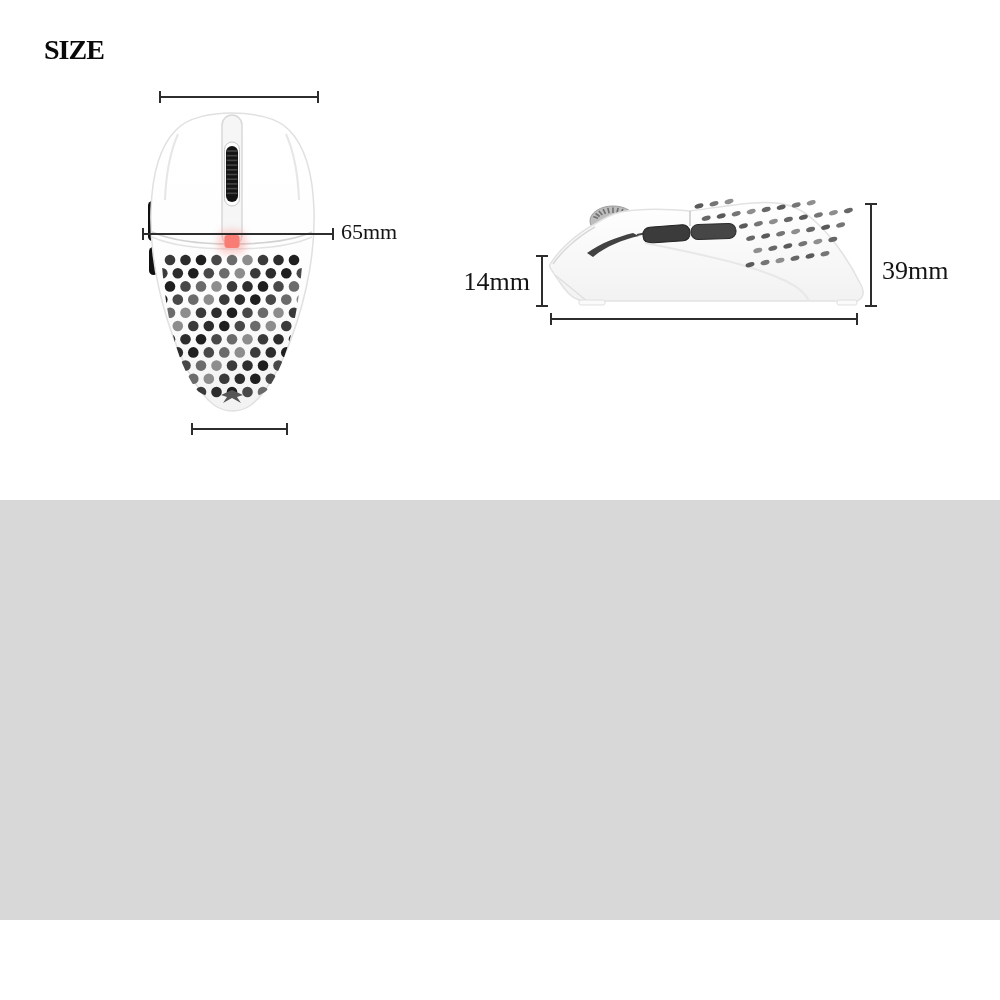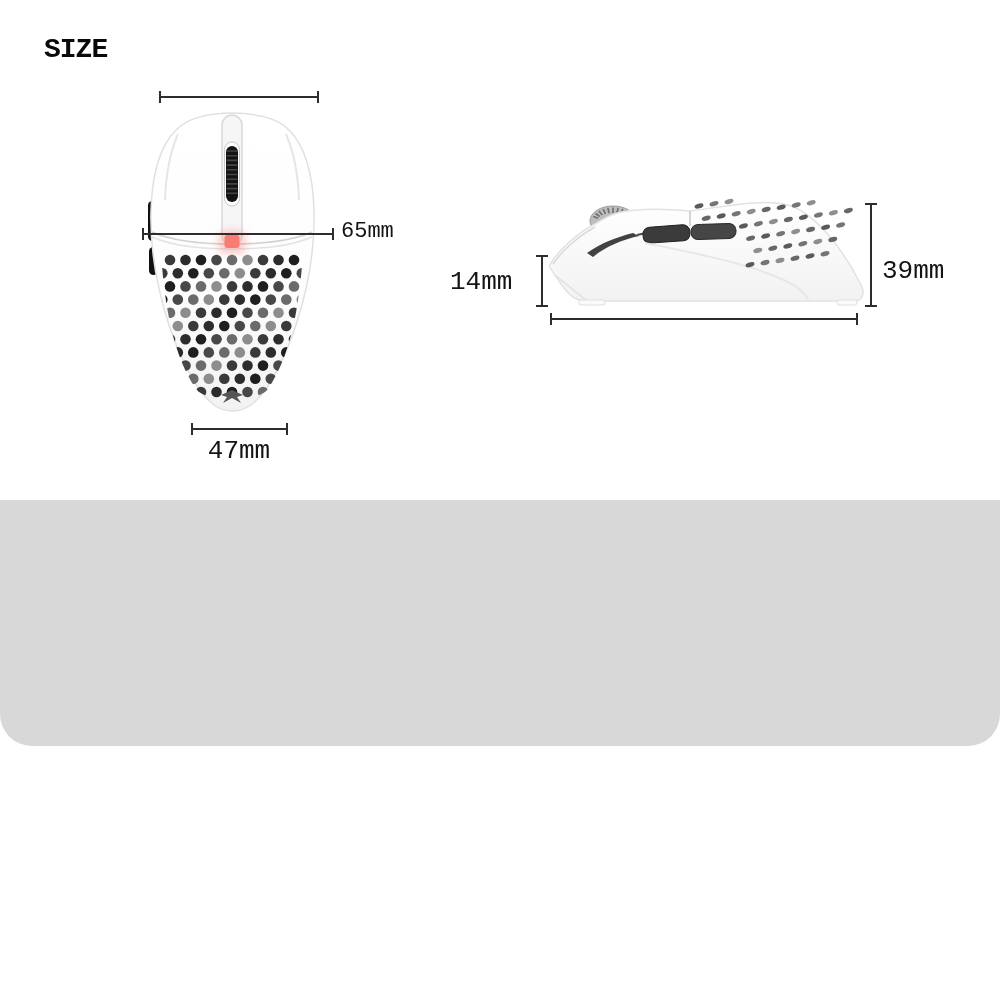--- a/index.html
+++ b/index.html
@@ -1,17 +1,17 @@
 <!DOCTYPE html>
 <html><head>
 <meta charset="utf-8">
 <style>
   html,body{margin:0;padding:0;background:#ffffff;}
-  .canvas{position:relative;width:1000px;height:746px;background:#ffffff;
-          font-family:Liberation Mono, monospace;overflow:hidden;border-radius:32px;}
+  .canvas{position:relative;width:1000px;height:920px;background:#ffffff;
+          font-family:Liberation Serif, serif;overflow:hidden;}
 
   
   .size-title{position:absolute;left:44px;top:34px;font-size:28px;font-weight:700;
               color:#0a0a0a;letter-spacing:-1px;}
 
   
   .dim-label{position:absolute;font-size:26px;color:#141414;}
 
   
   .mline{position:absolute;background:#2d2d2d;z-index:6;}
@@ -294,23 +294,22 @@
         <ellipse cx="282.0" cy="60.8" rx="4.6" ry="2.4" fill="#757575" transform="rotate(-16 282.0 60.8)"></ellipse>
       </g>
   </svg>
 
   <div class="mline h" style="left:159px;top:96px;width:160px;"></div>
 
   <div class="mline h" style="left:142px;top:233px;width:192px;"></div>
   <div class="dim-label" style="left:341px;top:219px;font-size:22px;">65mm</div>
 
   <div class="mline h" style="left:191px;top:428px;width:97px;"></div>
-  <div class="dim-label" style="left:164px;top:436px;width:150px;text-align:center;">47mm</div>
-
-  <div class="dim-label" style="left:450px;top:267px;width:80px;text-align:left;">14mm</div>
+
+  <div class="dim-label" style="left:450px;top:267px;width:80px;text-align:right;">14mm</div>
   <div class="mline v" style="left:541px;top:255px;height:52px;"></div>
 
   <div class="mline v" style="left:870px;top:203px;height:104px;"></div>
   <div class="dim-label" style="left:882px;top:256px;">39mm</div>
 
   <div class="mline h" style="left:550px;top:318px;width:308px;"></div>
 
   <div class="spec-section">
     
     

